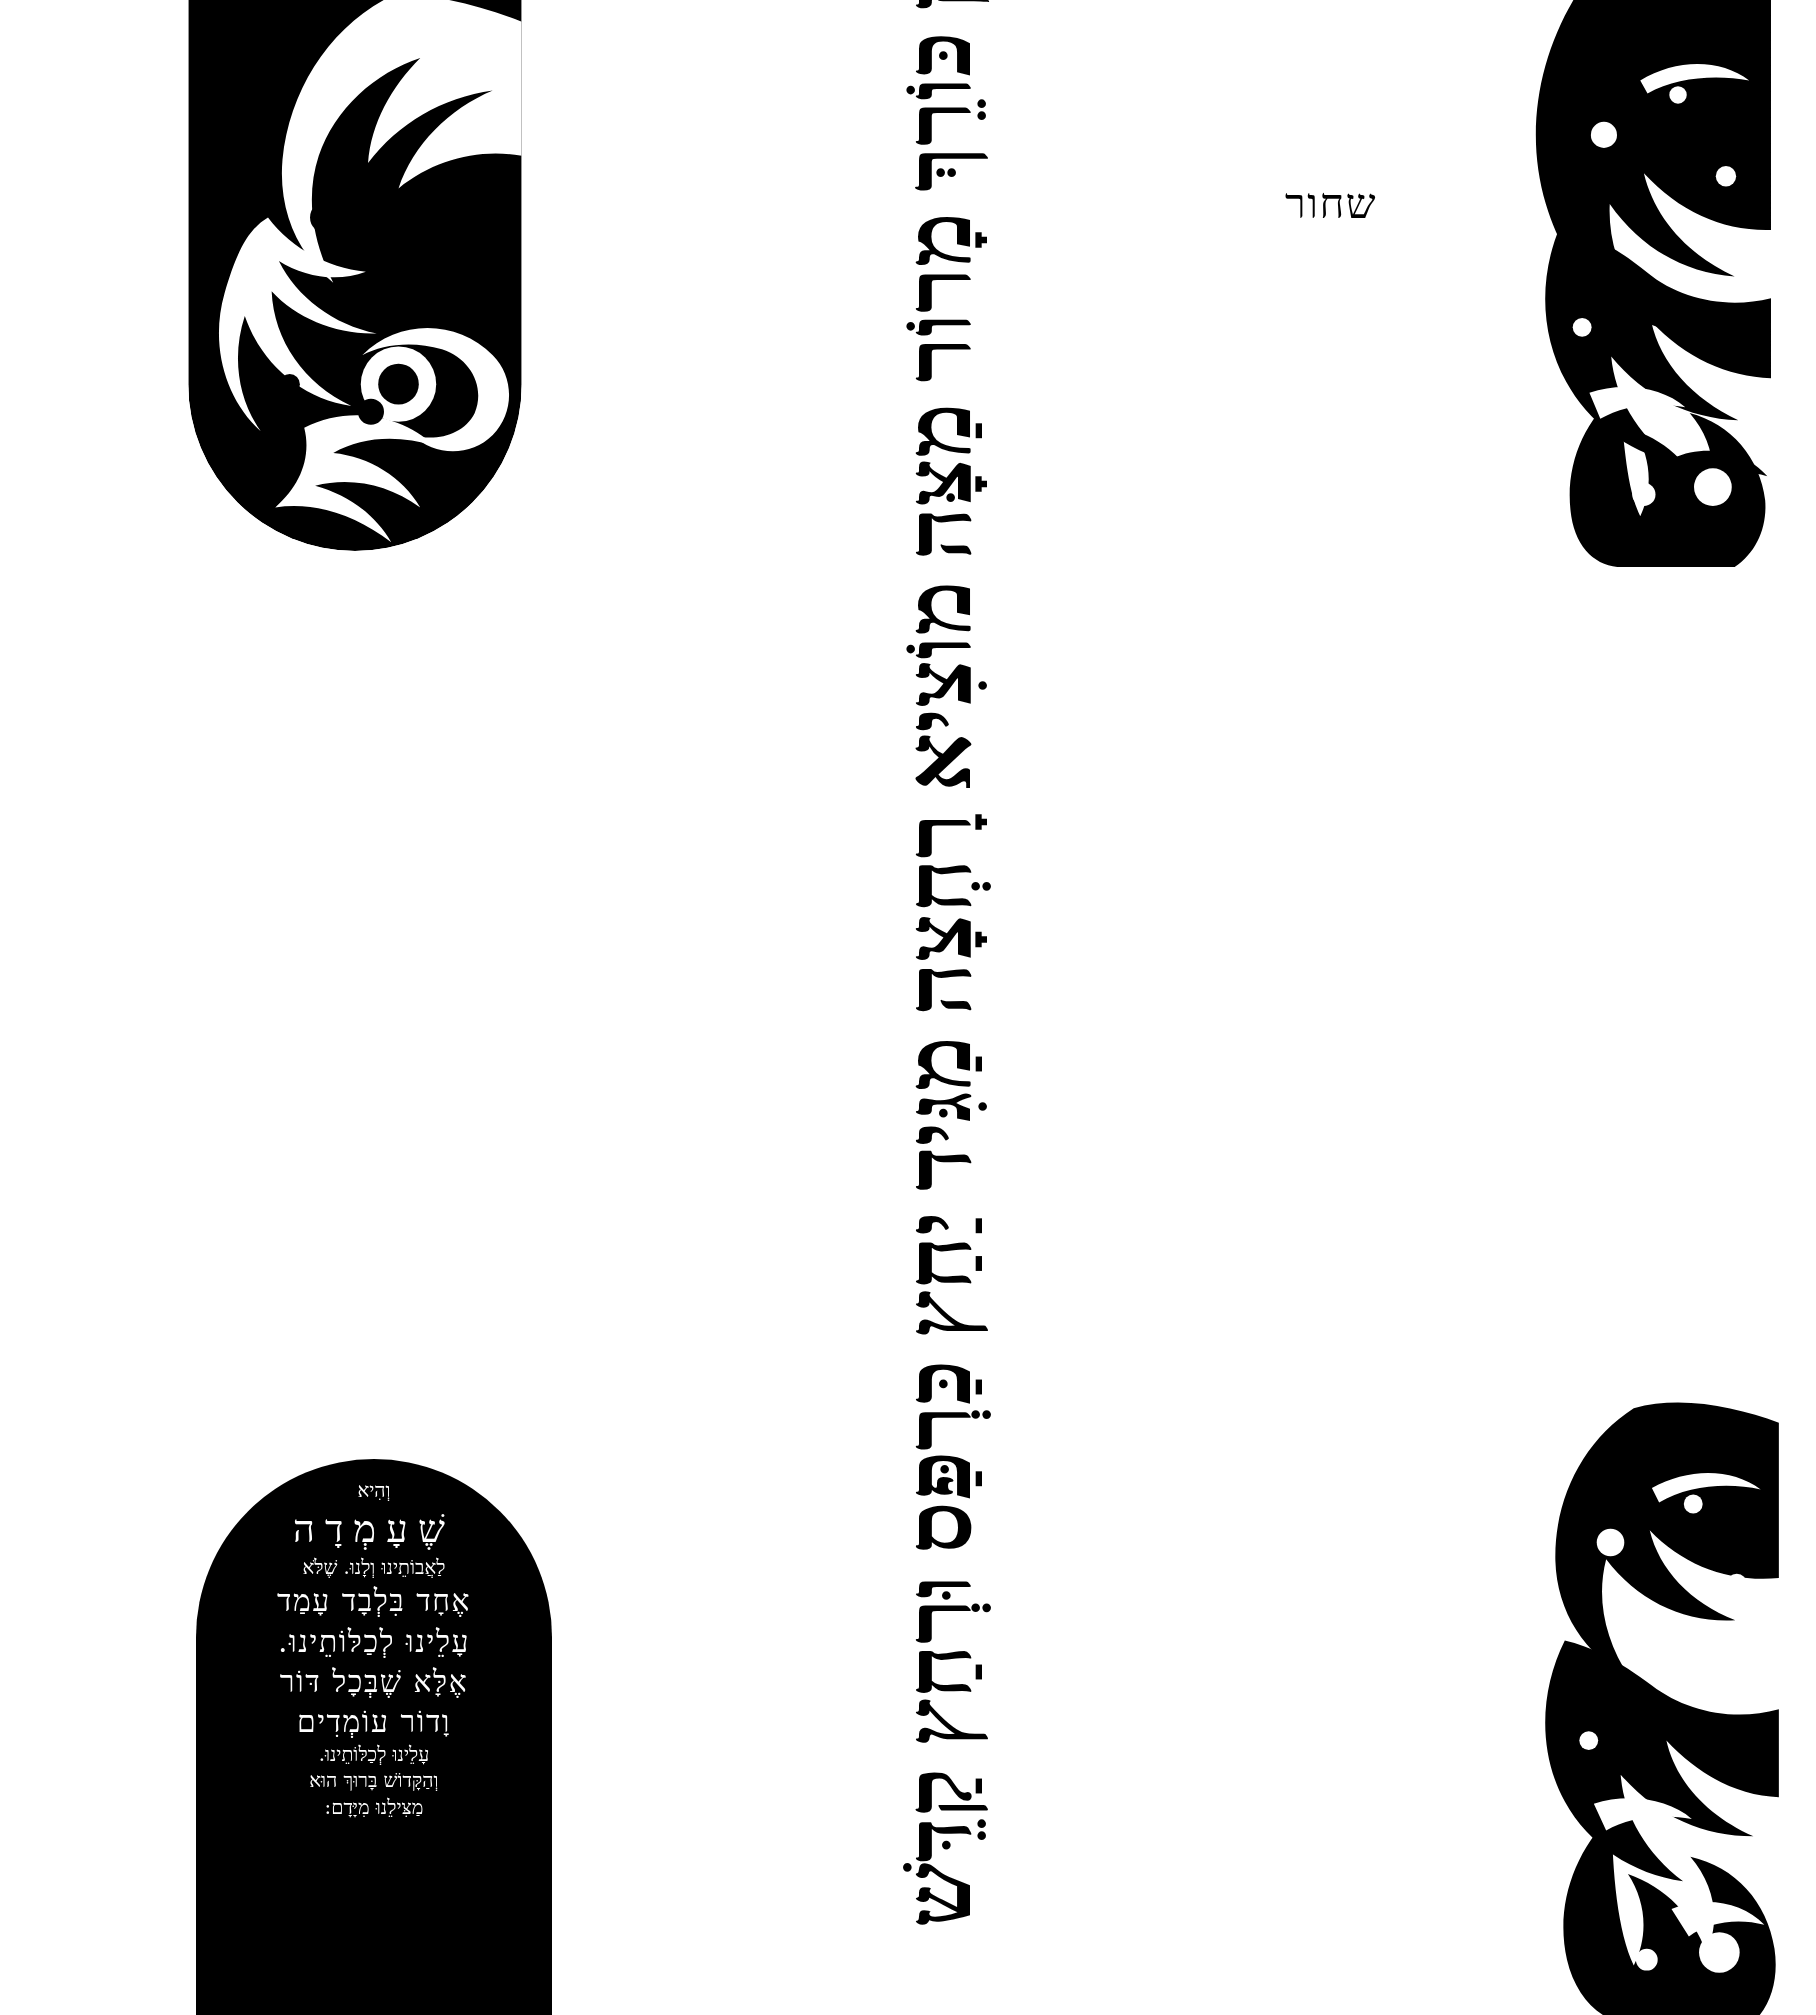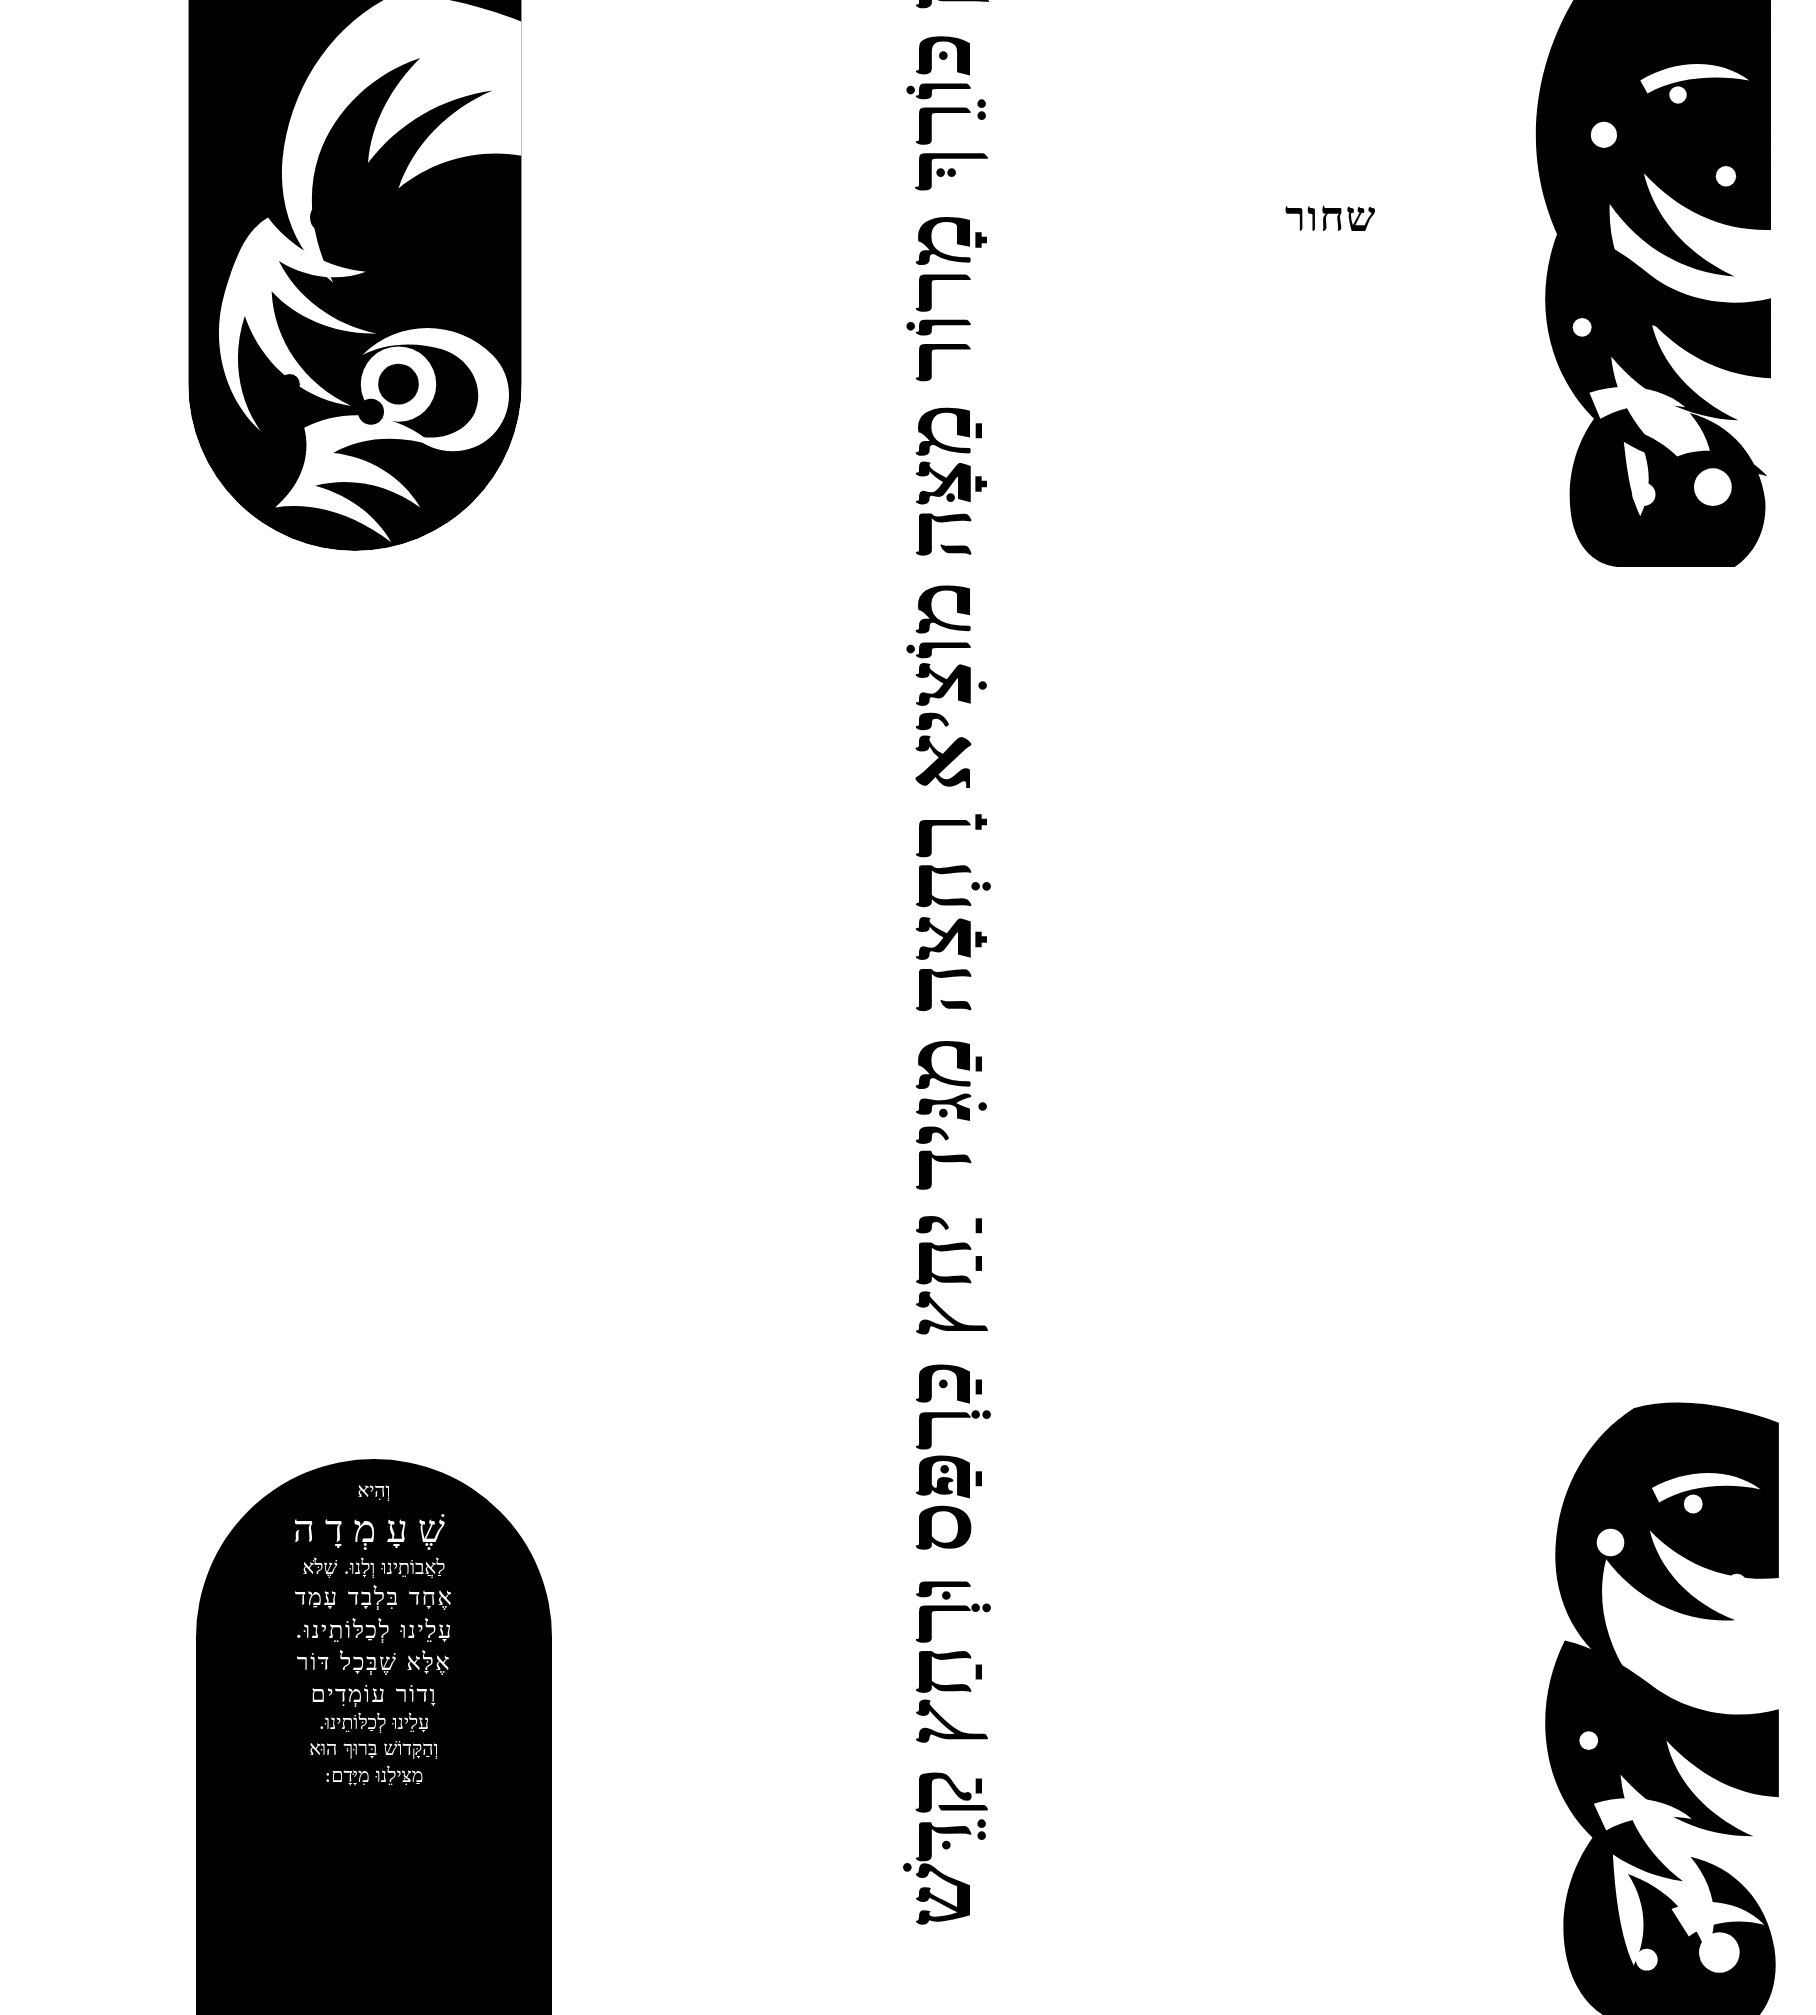--- a/index.html
+++ b/index.html
@@ -43,30 +43,30 @@
   #tablet .t-line {
     color: #ffffff;
     text-align: center;
     font-family: "DejaVu Serif", "Liberation Serif", serif;
     direction: rtl;
     unicode-bidi: bidi-override;
     line-height: 1.34;
     white-space: nowrap;
   }
   .t-sm { font-size: 19.6px; }
-  .t-md { font-size: 24px; letter-spacing: 1.5px; }
+  .t-md { font-size: 30px; letter-spacing: 1.5px; }
   .t-lg { font-size: 38px; letter-spacing: 10.2px; }
 
   
   #corner-word {
     position: absolute;
     left: 1285px;
-    top: 192px;
+    top: 179px;
     font-size: 42px;
-    font-weight: 700;
+    font-weight: 400;
     direction: rtl;
     unicode-bidi: bidi-override;
     font-family: "DejaVu Serif", "Liberation Serif", serif;
     letter-spacing: 1.5px;
   }
 
   
   #seder-column {
     position: absolute;
     left: 784px;

